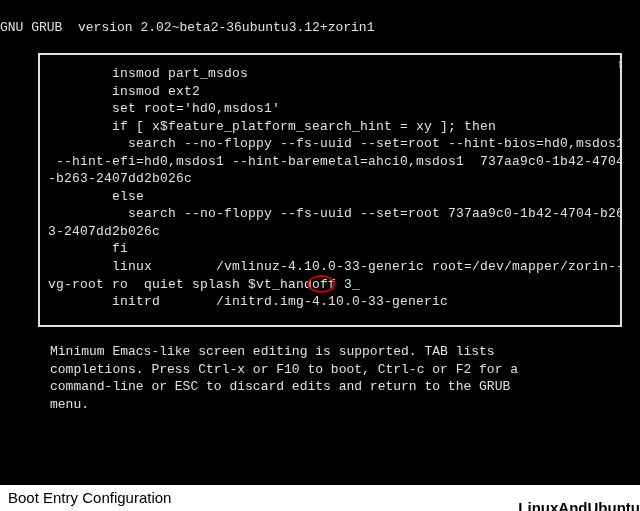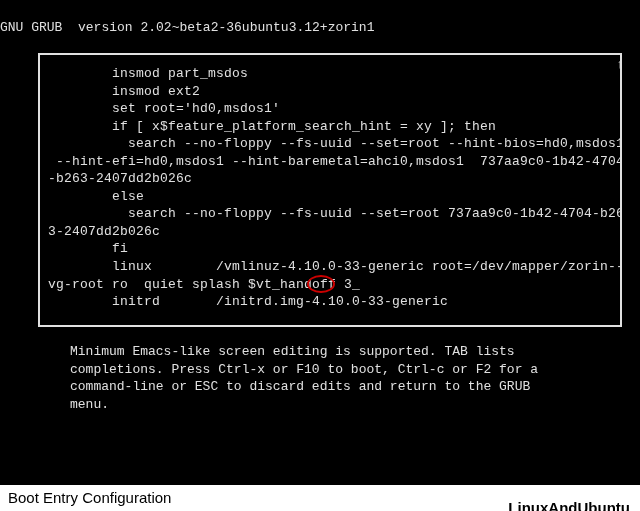--- a/index.html
+++ b/index.html
@@ -32,38 +32,38 @@
     margin-left: 20px;
   }
   .scroll-arrow {
     position: absolute;
     right: -2px;
     top: 4px;
     font-size: 13px;
     color: #e0e0e0;
   }
   .help {
-    margin: 16px 50px 0 70px;
+    margin: 16px 50px 0 50px;
     white-space: pre-wrap;
     line-height: 1.35;
   }
   .footer {
     position: absolute;
     left: 0;
     bottom: 0;
     width: 640px;
     background: #fff;
     color: #000;
     font-family: Arial, sans-serif;
     font-size: 15px;
     height: 26px;
     line-height: 26px;
     display: flex;
     justify-content: space-between;
-    padding: 0 10px 0 8px;
+    padding: 0 0 0 8px;
     box-sizing: border-box;
   }
   .footer .left { font-weight: 400; }
   .footer .right { font-weight: 700; margin-top: 10px; }
   .circle {
     position: absolute;
     border: 2px solid #c00;
     border-radius: 50%;
     width: 24px;
     height: 14px;

